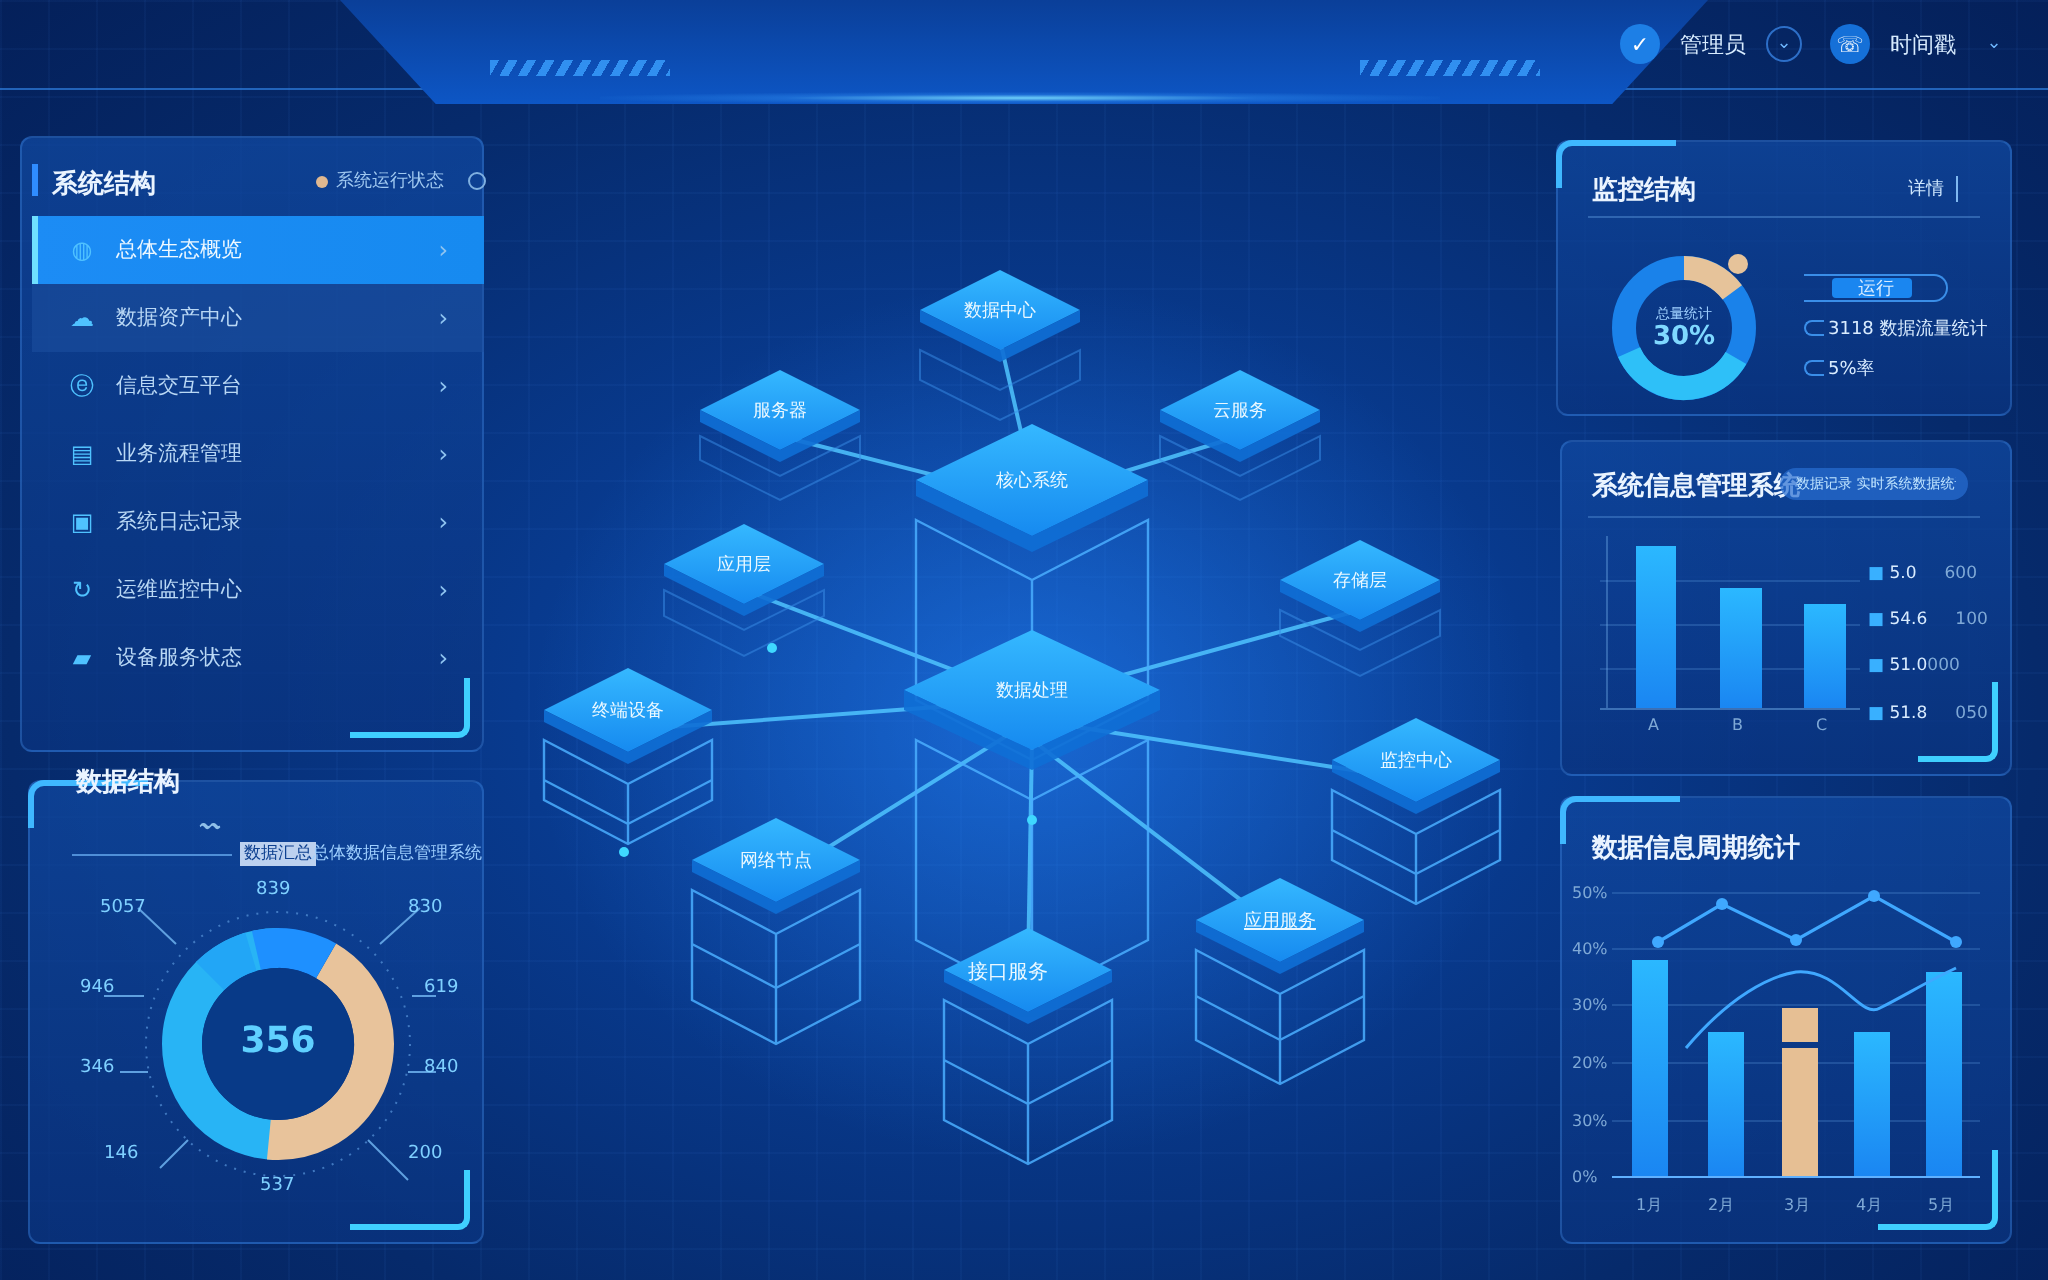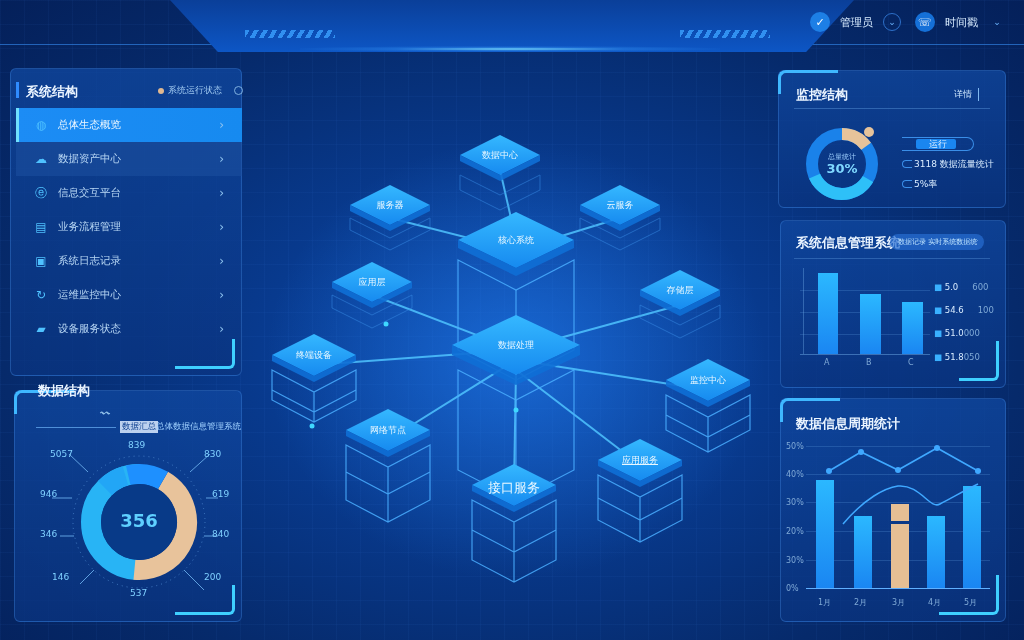--- a/index.html
+++ b/index.html
@@ -288,21 +288,21 @@
 <div style="position:absolute;left:360px;top:199px;width:60px;text-align:center;font-size:9px;color:#eaf8ff;">服务器</div>
 <div style="position:absolute;left:590px;top:199px;width:60px;text-align:center;font-size:9px;color:#eaf8ff;">云服务</div>
 <div style="position:absolute;left:486px;top:234px;width:60px;text-align:center;font-size:9px;color:#eaf8ff;">核心系统</div>
 <div style="position:absolute;left:342px;top:276px;width:60px;text-align:center;font-size:9px;color:#eaf8ff;">应用层</div>
 <div style="position:absolute;left:650px;top:284px;width:60px;text-align:center;font-size:9px;color:#eaf8ff;">存储层</div>
 <div style="position:absolute;left:486px;top:339px;width:60px;text-align:center;font-size:9px;color:#eaf8ff;">数据处理</div>
 <div style="position:absolute;left:284px;top:349px;width:60px;text-align:center;font-size:9px;color:#eaf8ff;">终端设备</div>
 <div style="position:absolute;left:678px;top:374px;width:60px;text-align:center;font-size:9px;color:#eaf8ff;">监控中心</div>
 <div style="position:absolute;left:358px;top:424px;width:60px;text-align:center;font-size:9px;color:#eaf8ff;font-family:Liberation Serif, serif;">网络节点</div>
 <div style="position:absolute;left:610px;top:454px;width:60px;text-align:center;font-size:9px;color:#eaf8ff;text-decoration:underline;">应用服务</div>
-<div style="position:absolute;left:484px;top:479px;width:60px;text-align:center;font-size:13px;color:#eaf8ff;">接口服务</div>
+<div style="position:absolute;left:484px;top:479px;width:60px;text-align:left;font-size:10px;color:#eaf8ff;">接口服务</div>
 
 <div class="panel" style="left:778px;top:70px;width:228px;height:138px;">
   <div class="corner-tl"></div>
 </div>
 <div class="panel-title" style="left:796px;top:86px;">监控结构</div>
 <div class="rp-btn" style="left:954px;top:88px;border-right:1px solid #7fb8f0;padding-right:6px;">详情</div>
 <div class="hline" style="left:794px;top:108px;width:196px;background:rgba(90,150,220,.45);"></div>
 <svg style="position:absolute;left:800px;top:122px;" width="84" height="84" viewBox="0 0 84 84">
   <circle cx="42" cy="42" r="30" fill="none" stroke="#1a82ea" stroke-width="12"></circle>
   <circle cx="42" cy="42" r="30" fill="none" stroke="#2ec0f8" stroke-width="12" stroke-dasharray="66 188.5" transform="rotate(30 42 42)"></circle>
@@ -347,21 +347,21 @@
     <span style="color:#7fa9d6;">600</span>
 </div>
 <div style="position:absolute;left:934px;top:305px;font-size:8.5px;color:#d9ecff;display:flex;gap:14px;">
   <span><span style="color:#39b0ff;">■</span> <span>54.6</span></span>
     <span style="color:#7fa9d6;">100</span>
 </div>
 <div style="position:absolute;left:934px;top:328px;font-size:8.5px;color:#d9ecff;display:flex;">
   <span><span style="color:#39b0ff;">■</span> <span>51.0</span></span>
     <span style="color:#7fa9d6;">000</span>
 </div>
-<div style="position:absolute;left:934px;top:352px;font-size:8.5px;color:#d9ecff;display:flex;">
+<div style="position:absolute;left:934px;top:352px;font-size:8.5px;color:#d9ecff;display:flex;gap:14px;">
   <span><span style="color:#39b0ff;">■</span> <span>51.8</span></span>
     <span style="color:#7fa9d6;">050</span>
 </div>
 
 <div class="panel" style="left:780px;top:398px;width:226px;height:224px;">
   <div class="corner-tl"></div>
   <div class="corner-br" style="width:60px;height:40px;"></div>
 </div>
 <div class="panel-title" style="left:796px;top:415px;">数据信息周期统计</div>
 <div class="axis-text" style="left:786px;top:442px;">50%</div>

